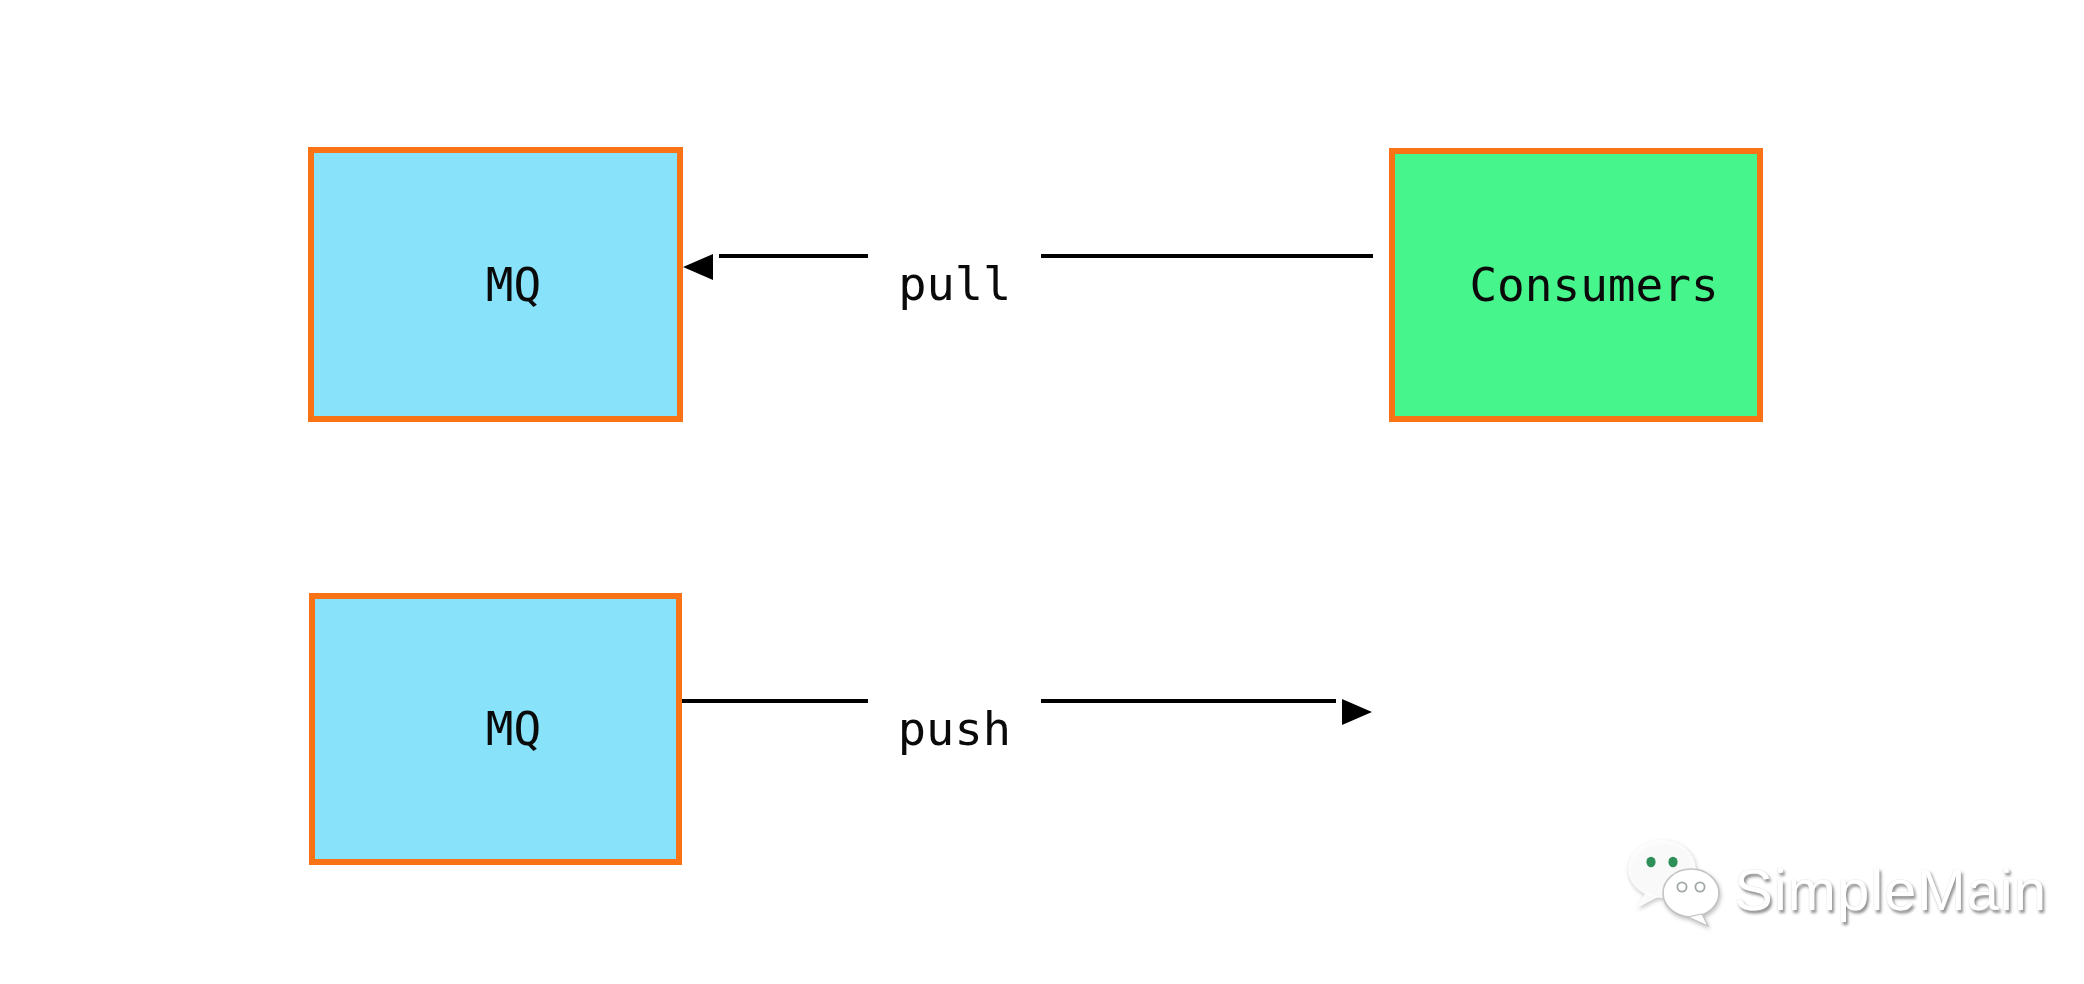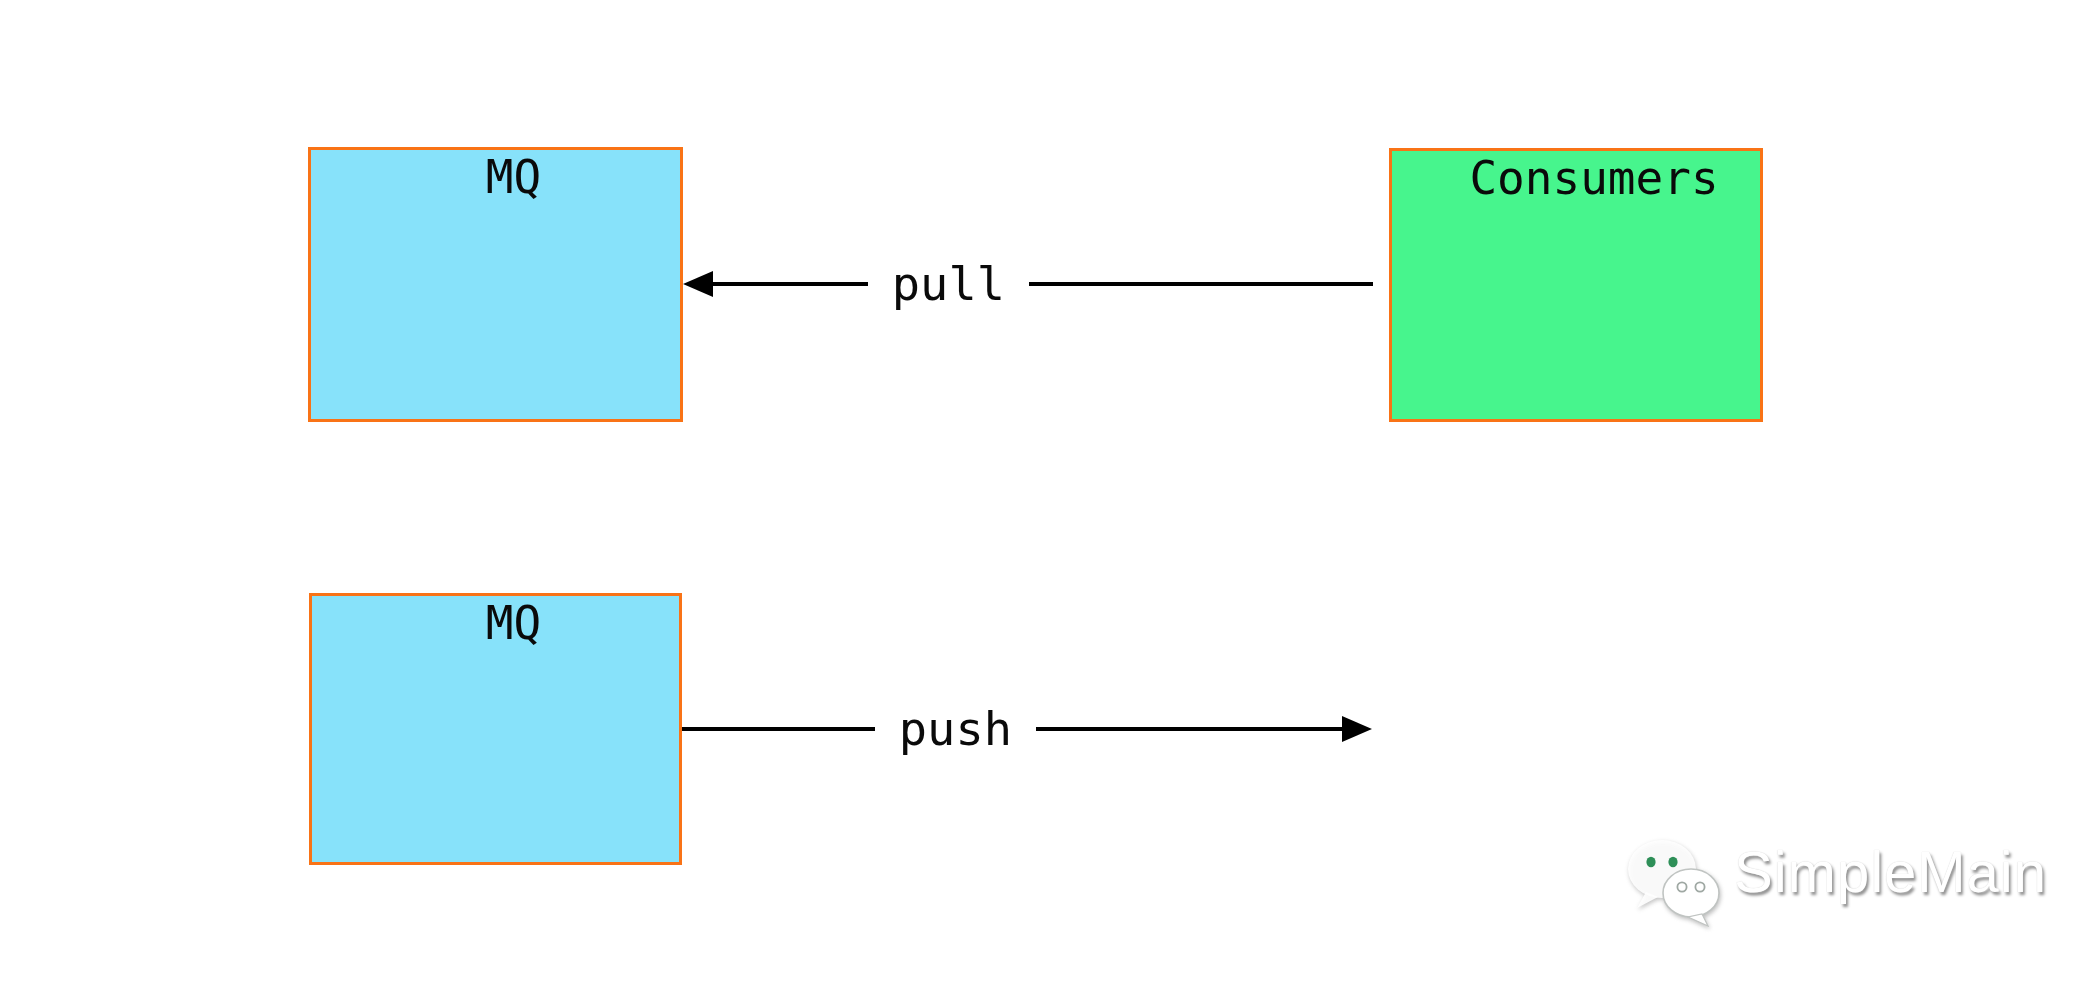--- a/index.html
+++ b/index.html
@@ -10,22 +10,23 @@
   .canvas {
     position: relative;
     width: 2084px;
     height: 984px;
     background: #ffffff;
     overflow: hidden;
     font-family: "DejaVu Sans Mono", monospace;
   }
   .box {
     position: absolute;
-    border: 3px solid #f97316;
+    border: 6px solid #f97316;
     display: flex;
+    align-items: center;
     justify-content: center;
     box-sizing: border-box;
     padding-left: 36px;
   }
   .box .box-label {
     font-family: "DejaVu Sans Mono", monospace;
     font-size: 46px;
     color: #0a0a0a;
     letter-spacing: 0px;
   }
@@ -33,23 +34,23 @@
   .box.consumer { background: #47F58D; }
 
   .box.mq-top       { left: 308px; top: 147px; width: 375px; height: 275px; }
   .box.consumers-top{ left: 1373px; top: 148px; width: 374px; height: 274px; margin-left: 16px; }
   .box.mq-bottom    { left: 309px; top: 593px; width: 373px; height: 272px; }
   .box.consumer-bottom { left: 1373px; top: 593px; width: 374px; height: 272px; }
 
   .arrow {
     position: absolute;
     display: flex;
-    align-items: center;
     height: 60px;
     transform: translateY(-50%);
+    gap: 6px;
   }
   .arrow-pull { left: 683px; top: 284px; width: 690px; }
   .arrow-push { left: 682px; top: 729px; width: 690px; }
 
   .shaft {
     height: 4px;
     background: #000000;
   }
   .arrow-pull .shaft-left  { flex-grow: 0.45; }
   .arrow-pull .shaft-right { flex-grow: 1; }
@@ -93,20 +94,21 @@
     filter: drop-shadow(1px 2px 2px rgba(110,110,110,0.45));
   }
   .watermark-text {
     font-family: "Liberation Sans", sans-serif;
     font-size: 58px;
     font-weight: 400;
     letter-spacing: 1px;
     color: #ffffff;
     text-shadow: 0 0 1px #c9c9c9, 2px 3px 3px #8f8f8f;
     margin-left: 4px;
+    margin-top: 18px;
     white-space: nowrap;
   }
 </style>
 </head>
 <body>
 
 <div class="canvas">
 
   <div class="box mq mq-top">
     <span class="box-label">MQ</span>

